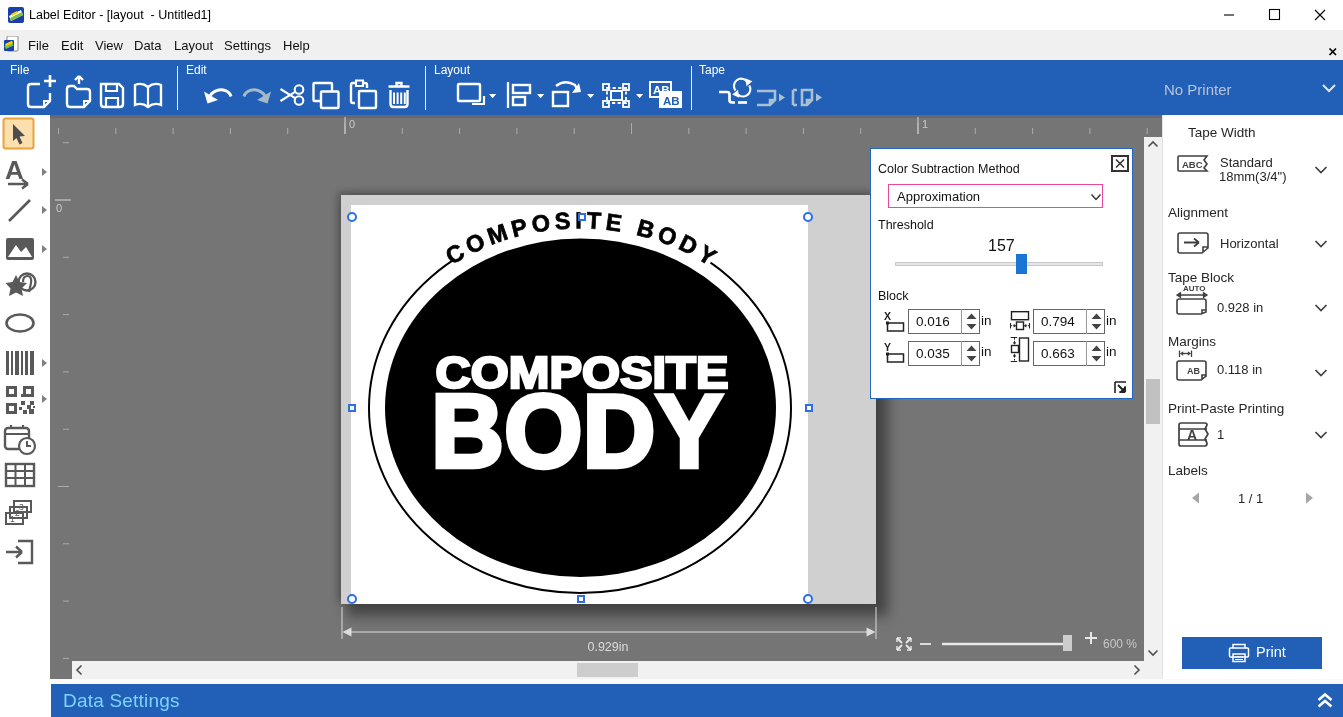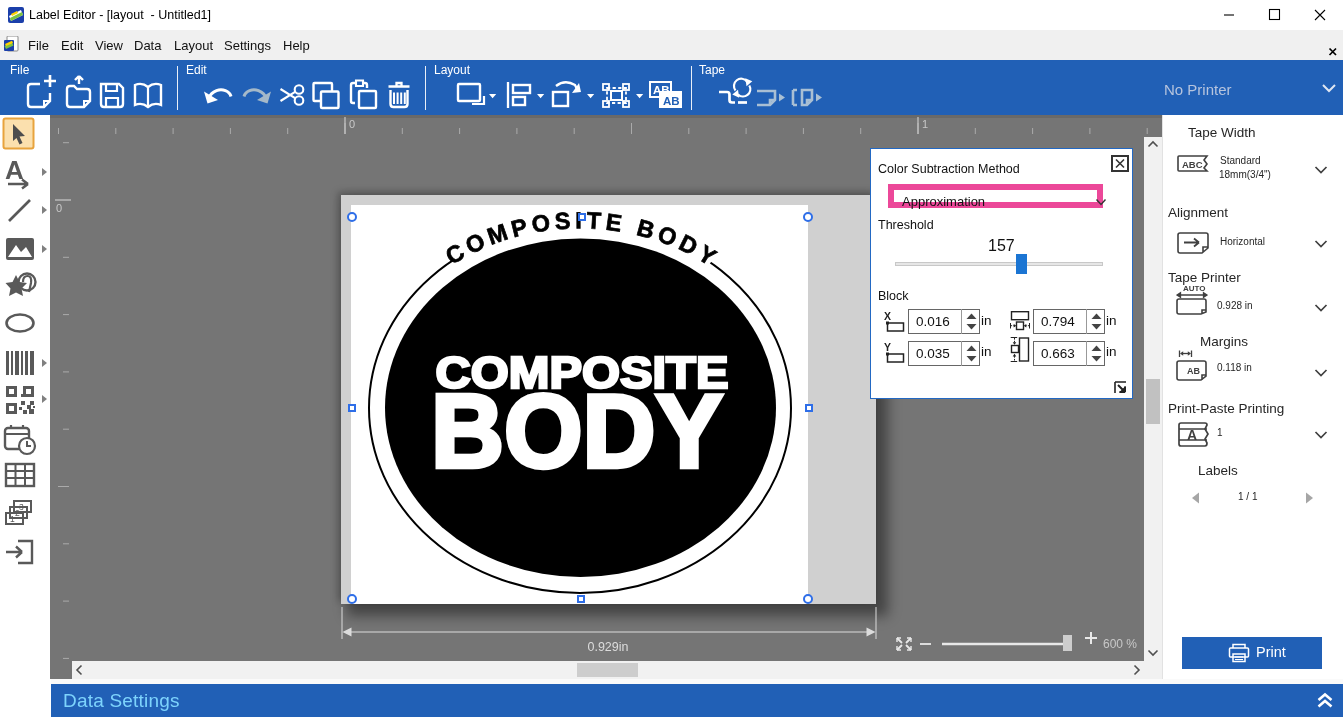--- a/index.html
+++ b/index.html
@@ -13,21 +13,21 @@
   .menuitem { position:absolute; top:0; height:30px; line-height:31px; font-size:13px; color:#111; }
   #toolbar { left:0; top:60px; width:1343px; height:55px; background:#2160b6; }
   .tbsec { position:absolute; top:3px; font-size:12px; color:#fff; }
   .tbsep { position:absolute; top:6px; width:1px; height:44px; background:rgba(255,255,255,.9); }
   
   #palette { left:0; top:115px; width:50px; height:602px; background:#fff; }
   #canvas { left:50px; top:115px; width:1112px; height:546px; background:#757575; }
   #canvastop { left:50px; top:115px; width:1112px; height:3px; background:#696969; }
   #rpanel { left:1162px; top:115px; width:181px; height:569px; background:#fff; border-left:1px solid #e2e2e2; }
   .rlabel { position:absolute; font-size:13.5px; color:#262626; }
-  .rval { position:absolute; font-size:10px; color:#262626; }
+  .rval { position:absolute; font-size:13px; color:#262626; }
   
   #vscroll { left:1144px; top:137px; width:18px; height:524px; background:#f1f1f1; }
   #vthumb { left:1146px; top:379px; width:14px; height:45px; background:#c1c1c1; }
   #hscroll { left:72px; top:661px; width:1090px; height:18px; background:#f1f1f1; }
   #hthumb { left:577px; top:663px; width:61px; height:14px; background:#cdcdcd; }
   #hcorner { left:50px; top:661px; width:22px; height:18px; background:#757575; }
   #strip { left:51px; top:679px; width:1292px; height:5px; background:#fafafa; }
   #databar { left:51px; top:684px; width:1292px; height:33px; background:#2160b6; }
   #databar .txt { position:absolute; left:12px; top:7px; font-size:19px; color:#7dd3fc; font-weight:400; letter-spacing:.2px; line-height:20px; }
   
@@ -363,21 +363,21 @@
   <path d="M9.5 4.5 l-4.5 4.5 4.5 4.5" stroke="#505050" stroke-width="1.6" fill="none"></path>
   <path d="M1062.5 4.5 l4.5 4.5 -4.5 4.5" stroke="#505050" stroke-width="1.6" fill="none"></path>
 </svg>
 
 <div class="abs" id="dialog">
   <svg class="abs" style="left:240px; top:6px;" width="18" height="17" viewBox="0 0 18 17">
     <rect x="1" y="1" width="16" height="15" fill="none" stroke="#333" stroke-width="2"></rect>
     <path d="M5 4.5 L13 12.5 M13 4.5 L5 12.5" stroke="#333" stroke-width="1.6"></path>
   </svg>
   <div class="dlabel" style="left:7px; top:13px;">Color Subtraction Method</div>
-  <div class="abs" style="left:17px; top:35px; width:215px; height:24px; border:6px solid #ec4899; background:#fff;">
+  <div class="abs" style="left:17px; top:35px; width:215px; height:24px; border:1px solid #ec4899; background:#fff;">
     <div class="abs" style="left:8px; top:4px; font-size:13px; color:#111;">Approximation</div>
     <svg class="abs" style="left:201px; top:8px;" width="12" height="9" viewBox="0 0 12 9">
       <path d="M1.5 1.5 l4.5 5 4.5 -5" stroke="#333" stroke-width="1.4" fill="none"></path>
     </svg>
   </div>
   <div class="dlabel" style="left:7px; top:69px;">Threshold</div>
   <div class="abs" style="left:117px; top:88px; font-size:16px; color:#111;">157</div>
   <div class="abs" style="left:24px; top:113px; width:208px; height:4px; background:#e6e6e6; border:1px solid #c8c8c8;"></div>
   <div class="abs" style="left:145px; top:105px; width:11px; height:20px; background:#1b75d3;"></div>
   <div class="dlabel" style="left:7px; top:140px;">Block</div>
@@ -454,44 +454,44 @@
   <text x="5" y="15.5" font-size="9.5" font-weight="bold" fill="#404040">ABC</text>
 </svg>
 <div class="rval" style="left:1220px; top:155px;">Standard</div>
 <div class="rval" style="left:1219px; top:169px;">18mm(3/4")</div>
 <div class="rlabel" style="left:1168px; top:205px;">Alignment</div>
 <svg class="abs" style="left:1177px; top:231px;" width="32" height="23" viewBox="0 0 32 23">
   <path d="M3 2 H29 Q31 2 31 4 V17 L25 22 H3 Q1 22 1 20 V4 Q1 2 3 2 Z M31 16 H26 V21" fill="none" stroke="#404040" stroke-width="1.6"></path>
   <path d="M7 11.5 H22 M22 11.5 L17 7.5 M22 11.5 L17 15.5" stroke="#404040" stroke-width="1.8" fill="none"></path>
 </svg>
 <div class="rval" style="left:1220px; top:236px;">Horizontal</div>
-<div class="rlabel" style="left:1168px; top:270px;">Tape Printer</div>
+<div class="rlabel" style="left:1168px; top:270px;">Tape Block</div>
 <svg class="abs" style="left:1175px; top:283px;" width="36" height="32" viewBox="0 0 36 32">
   <text x="8" y="8" font-size="8" font-weight="bold" fill="#404040">AUTO</text>
   <path d="M2 12 H32 M2 12 l3.5 -2.2 v4.4 Z M32 12 l-3.5 -2.2 v4.4 Z" stroke="#404040" stroke-width="1.3" fill="#404040"></path>
   <path d="M4 16 H29 Q31 16 31 18 V29 L26 31 H4 Q2 31 2 29 V18 Q2 16 4 16 Z M31 27 H27 V31" fill="none" stroke="#404040" stroke-width="1.6"></path>
 </svg>
 <div class="rval" style="left:1217px; top:300px;">0.928 in</div>
-<div class="rlabel" style="left:1168px; top:334px;margin-left:32px;">Margins</div>
+<div class="rlabel" style="left:1168px; top:334px;">Margins</div>
 <svg class="abs" style="left:1175px; top:349px;" width="36" height="32" viewBox="0 0 36 32">
   <path d="M6.5 4.5 H14.5" stroke="#404040" stroke-width="1.3" fill="none"></path>
   <path d="M4.5 1.5 V8 M16.5 1.5 V8" stroke="#404040" stroke-width="1.3" fill="none"></path>
   <path d="M5 4.5 l3.2 -2.2 v4.4 Z M16 4.5 l-3.2 -2.2 v4.4 Z" fill="#404040" stroke="none"></path>
   <path d="M4 12 H29 Q31 12 31 14 V27 L26 31 H4 Q2 31 2 29 V14 Q2 12 4 12 Z M31 26 H27 V31" fill="none" stroke="#404040" stroke-width="1.6"></path>
   <text x="12" y="25" font-size="9" font-weight="bold" fill="#404040">AB</text>
 </svg>
 <div class="rval" style="left:1217px; top:362px;">0.118 in</div>
 <div class="rlabel" style="left:1168px; top:401px;">Print-Paste Printing</div>
 <svg class="abs" style="left:1177px; top:421px;" width="34" height="27" viewBox="0 0 34 27">
   <path d="M4 2 H28 Q30 2 30 4 L28 8 L31 13 L28 18 L30 22 Q30 25 28 25 H4 Q2 25 2 23 V4 Q2 2 4 2 Z" fill="none" stroke="#404040" stroke-width="1.7"></path>
   <path d="M2 8 H30 M2 19 H30" stroke="#404040" stroke-width="1.4"></path>
   <text x="10" y="19" font-size="14" font-weight="bold" fill="#404040">A</text>
 </svg>
 <div class="rval" style="left:1217px; top:427px;">1</div>
-<div class="rlabel" style="left:1168px; top:463px;margin-left:30px;">Labels</div>
+<div class="rlabel" style="left:1168px; top:463px;">Labels</div>
 <svg class="abs" style="left:1190px; top:491px;" width="125" height="14" viewBox="0 0 125 14">
   <path d="M9 1.5 V12.5 L2 7 Z" fill="#a6a6a6"></path>
   <path d="M116 1.5 V12.5 L123 7 Z" fill="#a6a6a6"></path>
 </svg>
 <div class="rval" style="left:1238px; top:491px;">1 / 1</div>
 
 <svg class="abs" style="left:1314px; top:115px;" width="14" height="330" viewBox="0 0 14 330">
   <g stroke="#404040" stroke-width="1.7" fill="none">
     <path d="M1.5 52 l5.5 5.5 5.5 -5.5"></path>
     <path d="M1.5 126 l5.5 5.5 5.5 -5.5"></path>

